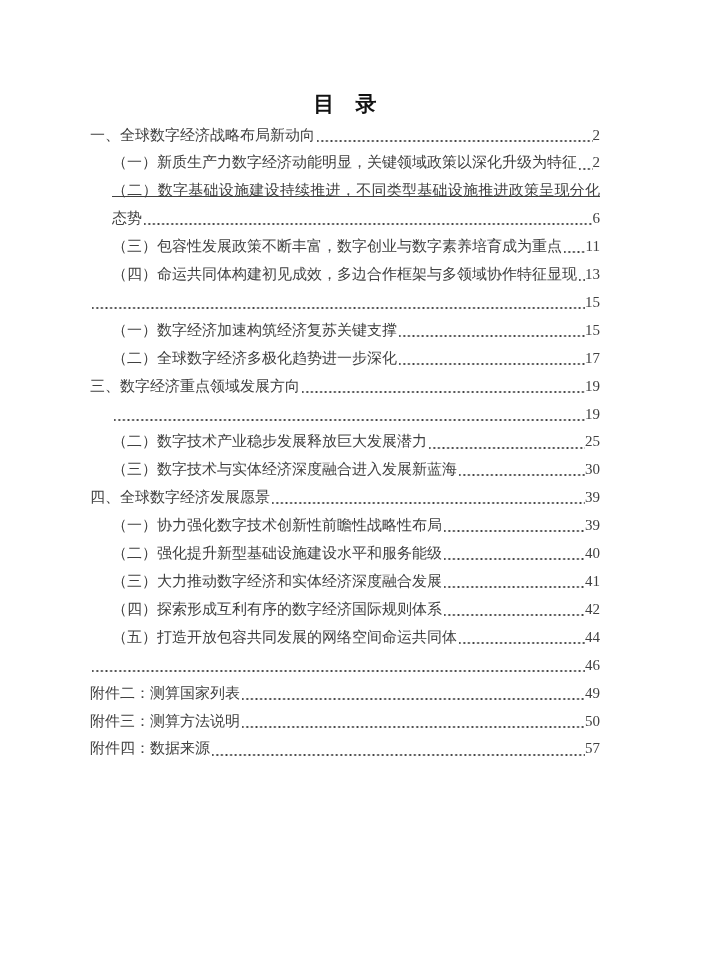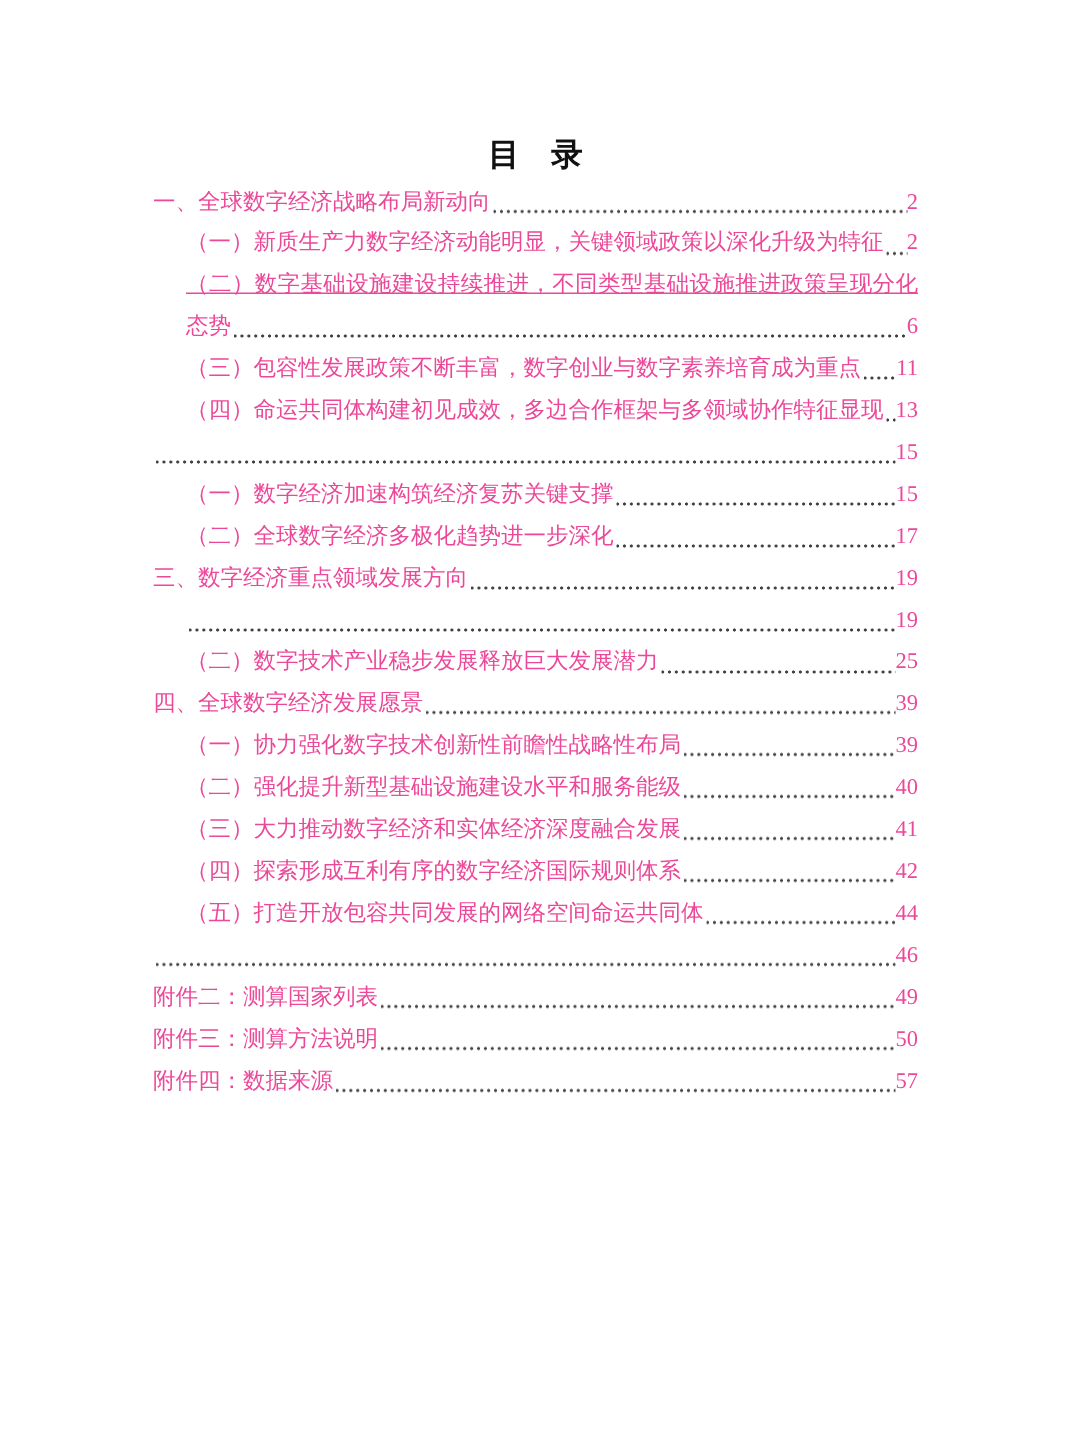--- a/index.html
+++ b/index.html
@@ -18,40 +18,39 @@
     width: 710px;
     height: 962px;
     background: #ffffff;
     overflow: hidden;
   }
   .content {
     position: absolute;
     left: 90px;
     top: 92px;
     width: 510px;
-    margin-left: 12px;
   }
   .toc-title {
     margin: 0 0 5.5px 0;
     height: 24px;
     line-height: 24px;
     text-align: center;
     font-size: 21px;
     font-weight: bold;
     color: #111111;
     font-family: "Liberation Sans", "DejaVu Sans", sans-serif;
   }
   .toc-list {
     width: 510px;
   }
   .toc-row {
     display: flex;
     line-height: 27.9px;
     font-size: 15px;
-    color: #ec4899;
+    color: #404040;
   }
   .toc-row.level-2 {
     padding-left: 22px;
   }
   .toc-text {
     white-space: nowrap;
     flex: 0 0 auto;
   }
   .toc-row.wrap-line .toc-text {
     flex: 1 1 auto;
@@ -131,20 +130,25 @@
         </div>
         <div class="toc-row level-2">
           <span class="toc-leader"></span>
           <span class="toc-page">19</span>
         </div>
         <div class="toc-row level-2">
           <span class="toc-text">（二）数字技术产业稳步发展释放巨大发展潜力</span>
           <span class="toc-leader"></span>
           <span class="toc-page">25</span>
         </div>
+        <div class="toc-row level-2">
+          <span class="toc-text">（三）数字技术与实体经济深度融合进入发展新蓝海</span>
+          <span class="toc-leader"></span>
+          <span class="toc-page">30</span>
+        </div>
         <div class="toc-row level-1">
           <span class="toc-text">四、全球数字经济发展愿景</span>
           <span class="toc-leader"></span>
           <span class="toc-page">39</span>
         </div>
         <div class="toc-row level-2">
           <span class="toc-text">（一）协力强化数字技术创新性前瞻性战略性布局</span>
           <span class="toc-leader"></span>
           <span class="toc-page">39</span>
         </div>

